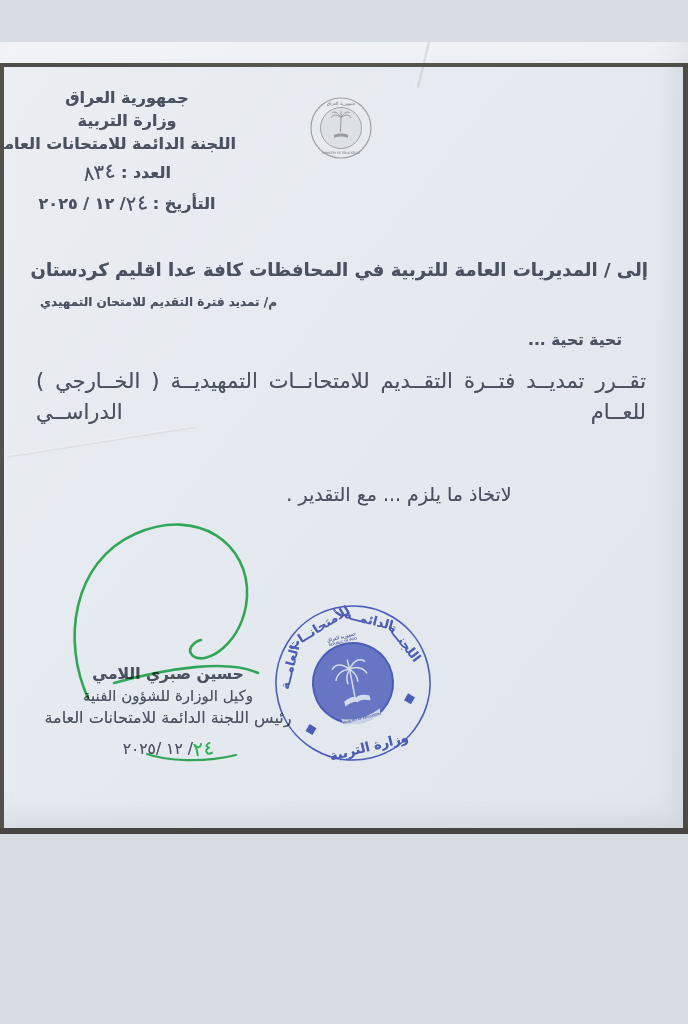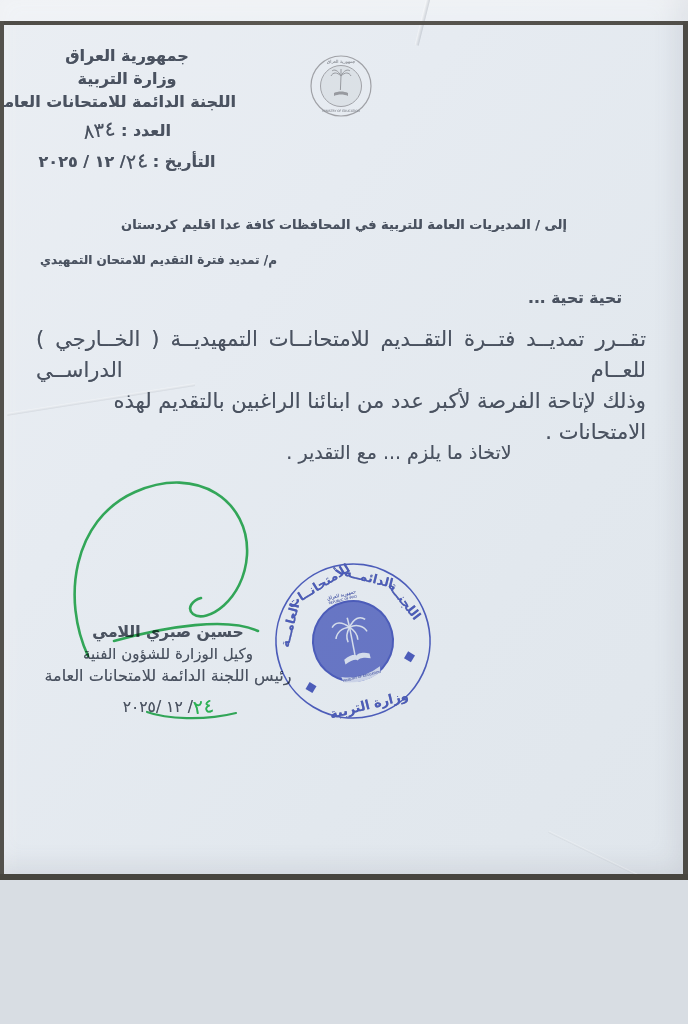--- a/index.html
+++ b/index.html
@@ -1,22 +1,23 @@
 <!DOCTYPE html>
 <html lang="ar" dir="rtl"><head>
 <meta charset="utf-8">
 <style>
   html,body{margin:0;padding:0;}
   body{background:#d8dde3;font-family:"DejaVu Sans",sans-serif;}
   .page{
-    position:relative;width:688px;height:880px;overflow:hidden;
+    position:relative;width:688px;height:792px;overflow:hidden;
     background:linear-gradient(128deg,#eaeef3 0%,#e6ebf1 35%,#e2e8ee 70%,#e0e6ec 100%);
     box-shadow:inset -10px -12px 26px rgba(96,102,110,.14), inset 6px 6px 18px rgba(255,255,255,.35);
     color:#4a5260;
     text-shadow:0 0 .6px rgba(72,82,97,.55);
+    margin-top:42px;
   }
   
   .frame{position:absolute;background:#53514c;z-index:9;}
   .frame.top{left:0;right:0;top:21px;height:4px;background:linear-gradient(to right,#4e4c47,#5a5751 40%,#504e49);}
   .frame.left{left:0;top:21px;bottom:0;width:4px;}
   .frame.right{right:0;top:21px;bottom:0;width:5px;background:#4c4a45;}
   .frame.bottom{left:0;right:0;bottom:0;height:6px;background:#47453f;}
   .topstrip{position:absolute;left:0;right:0;top:0;height:21px;background:rgba(255,255,255,.28);}
   
   .crease{position:absolute;pointer-events:none;}
@@ -29,21 +30,21 @@
   
   .letterhead{position:absolute;top:44px;left:18px;width:218px;text-align:center;
     font-size:16px;font-weight:bold;line-height:23px;white-space:nowrap;}
   .lh-line{height:23px;}
   .meta-line{margin-top:5px;height:26px;font-size:16px;}
   .hand{display:inline-block;font-weight:normal;font-size:20px;letter-spacing:2px;
     transform:rotate(-7deg) translateY(1px);}
   .hand.green{color:#2db155;text-shadow:0 0 .5px rgba(45,177,85,.7);font-size:19px;}
   
   .recipient{position:absolute;top:217px;left:40px;right:40px;text-align:center;
-    font-size:13px;font-weight:bold;white-space:nowrap;}
+    font-size:18px;font-weight:bold;white-space:nowrap;}
   .subject{position:absolute;top:253px;left:40px;right:40px;text-align:left;
     font-size:12px;font-weight:bold;white-space:nowrap;}
   .greeting{position:absolute;top:289px;right:66px;font-size:15.5px;font-weight:bold;}
   .bodytext{position:absolute;top:324px;left:36px;right:42px;font-size:21px;line-height:31px;}
   .jline{text-align:justify;text-align-last:justify;}
   .lastline{text-align:right;}
   .closing{position:absolute;top:441px;left:110px;right:0;text-align:center;font-size:19px;}
   
   .sig{position:absolute;top:621px;left:34px;width:268px;text-align:center;
     font-size:15px;line-height:22px;white-space:nowrap;}
@@ -100,21 +101,20 @@
     <path d="M-7,7 C-3,5 3,5 7,7 L7,10 C3,8 -3,8 -7,10 Z" fill="#8b8d92"></path>
     <text y="26" text-anchor="middle" font-size="3" fill="#8b8d92">MINISTRY OF EDUCATION</text>
   </svg>
 
   <div class="recipient">إلى / المديريات العامة للتربية في المحافظات كافة عدا اقليم كردستان</div>
   <div class="subject">م/ تمديد فترة التقديم للامتحان التمهيدي</div>
   <div class="greeting">تحية تحية ...</div>
 
   <div class="bodytext">
     <div class="jline">تقــرر تمديــد فتــرة التقــديم للامتحانــات التمهيديــة ( الخــارجي ) للعــام الدراســي</div>
-    <div class="lastline">وذلك لإتاحة الفرصة لأكبر عدد من ابنائنا الراغبين بالتقديم لهذه الامتحانات .</div>
   </div>
   <div class="closing">لاتخاذ ما يلزم ... مع التقدير .</div>
 
   <div class="sig">
     <div class="name">حسين صبري اللامي</div>
     <div>وكيل الوزارة للشؤون الفنية</div>
     <div class="t2">رئيس اللجنة الدائمة للامتحانات العامة</div>
     <div class="sdate">
       <span class="hand green">٢٤</span><span>/ ١٢ /٢٠٢٥</span>
     </div>

